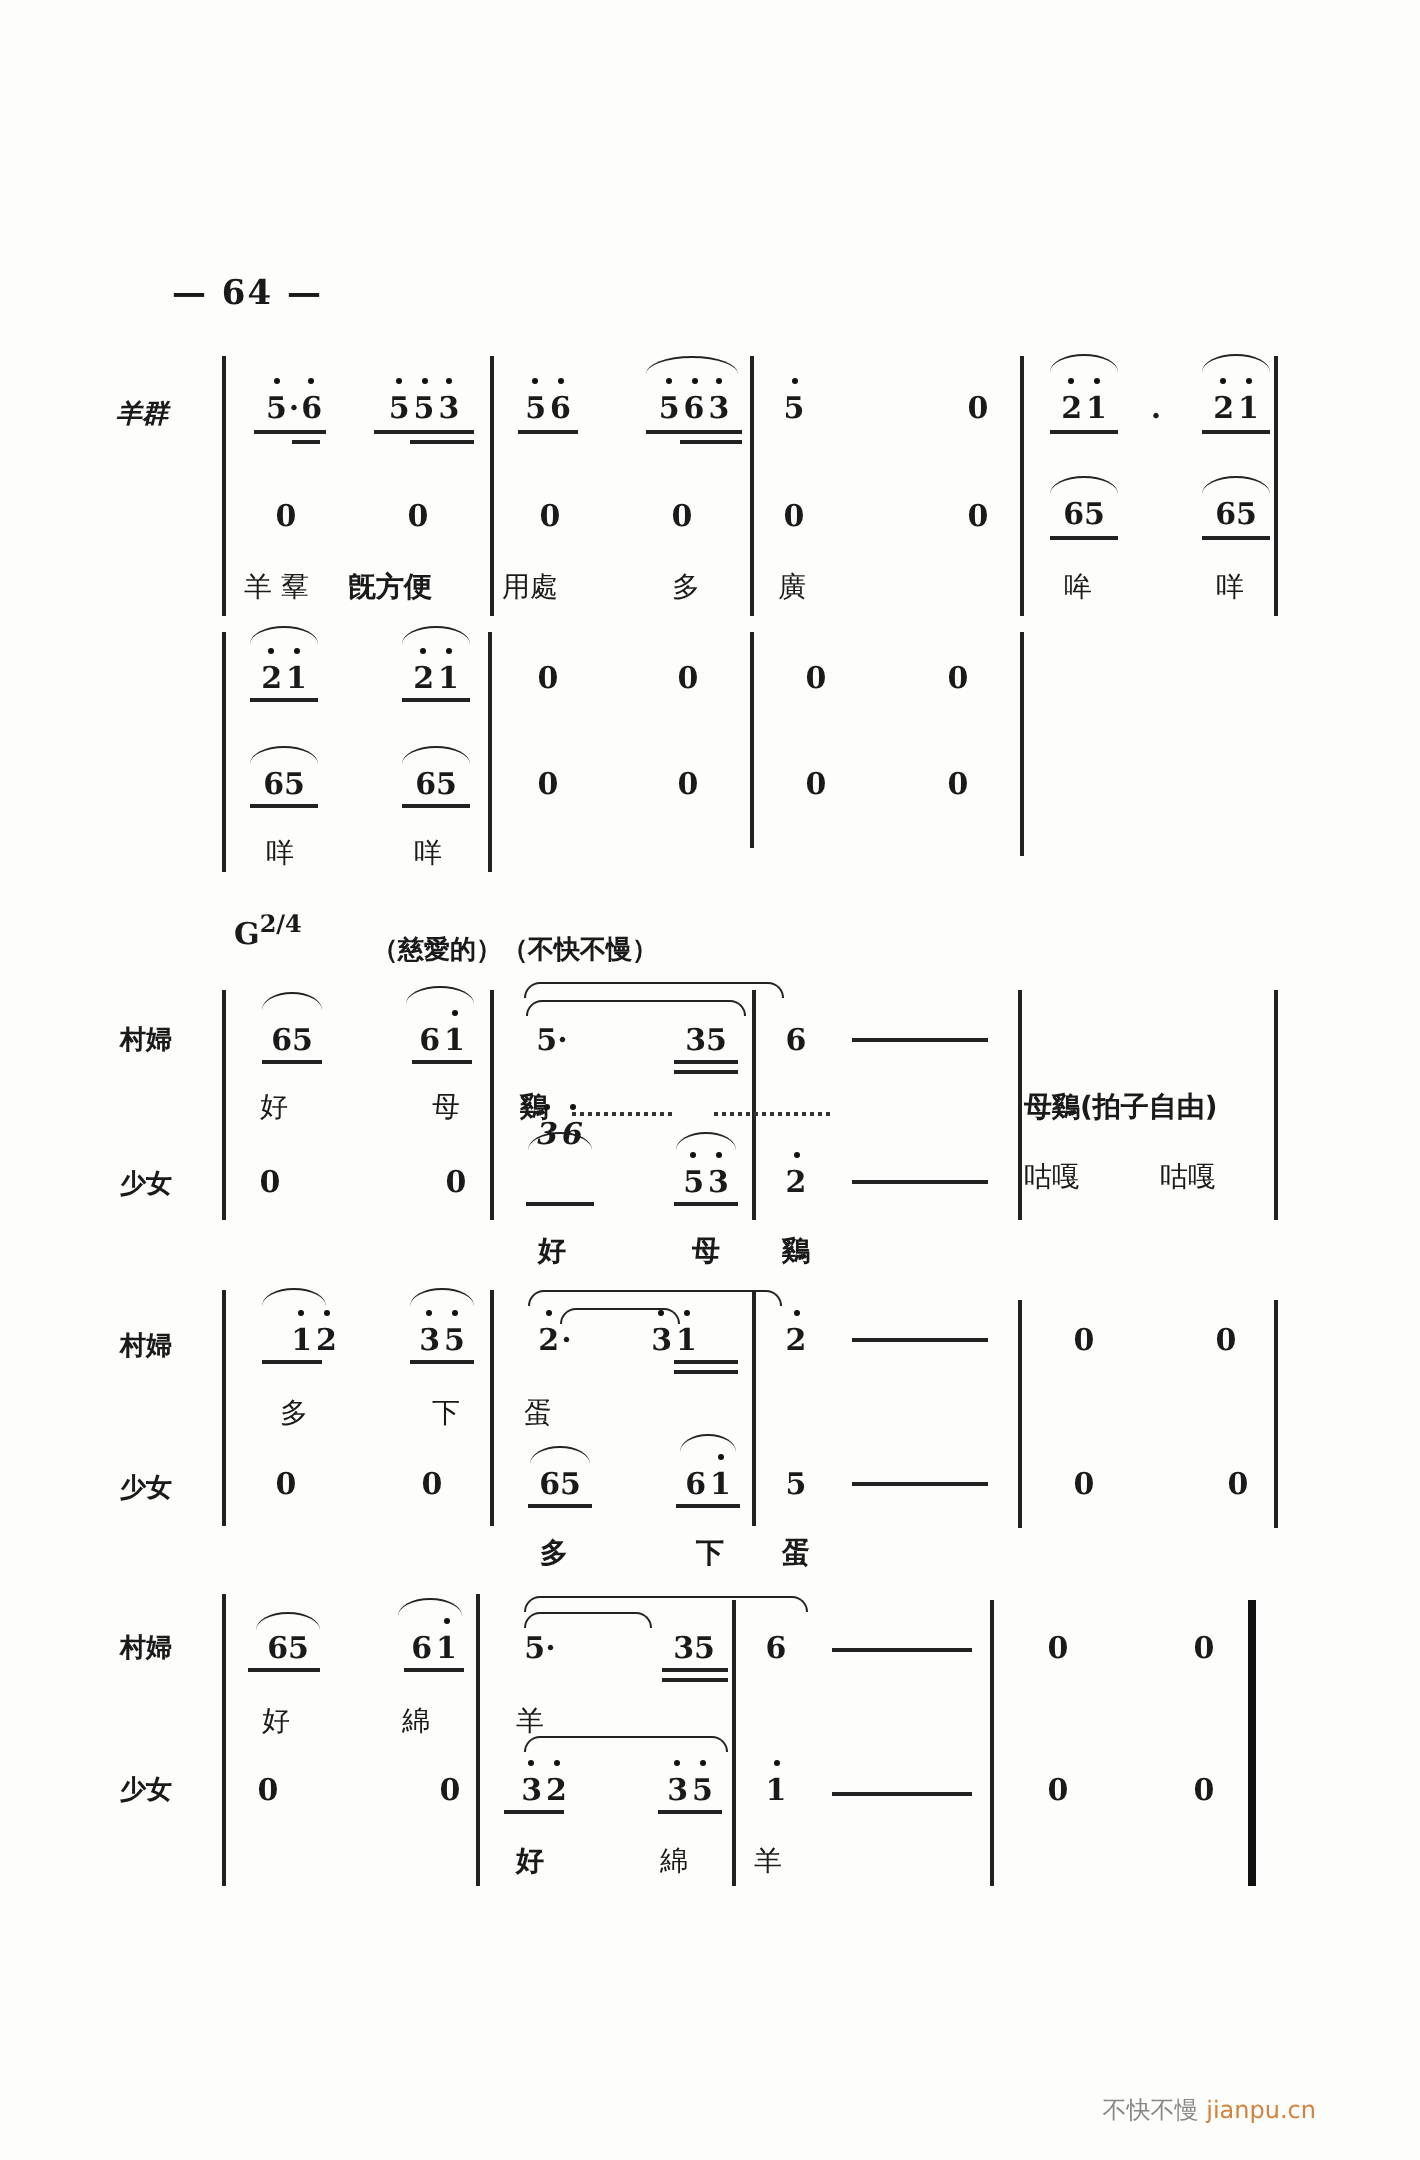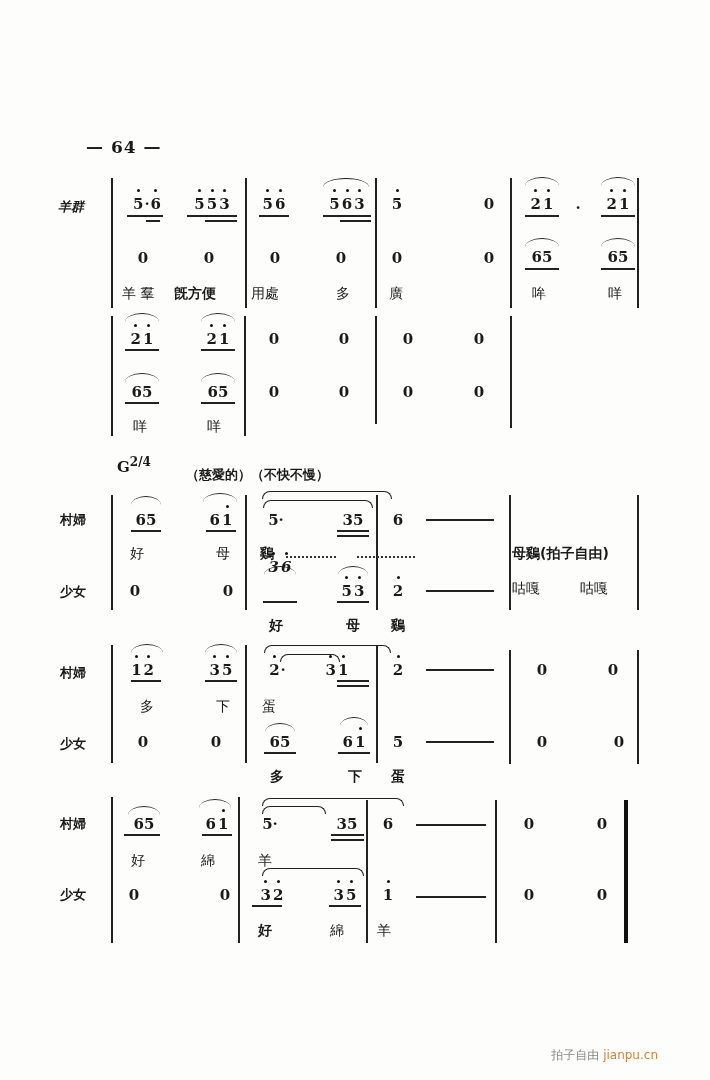--- a/index.html
+++ b/index.html
@@ -178,21 +178,21 @@
   <div>
     <div class="abs label" style="left:60px;top:664px;">村婦</div>
     <div class="abs label" style="left:60px;top:735px;">少女</div>
     <div class="bar" style="left:111px;top:645px;height:118px;"></div>
     <div class="bar thin" style="left:245px;top:645px;height:118px;"></div>
     <div class="bar thin" style="left:376px;top:645px;height:118px;"></div>
     <div class="bar" style="left:509px;top:650px;height:114px;"></div>
     <div class="bar" style="left:637px;top:650px;height:114px;"></div>
 
     <div class="arc" style="left:131px;top:644px;width:32px;"></div>
-    <div class="n" style="left:121px;top:661px;width:34px;text-align:right;"><span class="dig up">1</span><span class="dig up">2</span></div>
+    <div class="n" style="left:140px;top:661px;width:34px;"><span class="dig up">1</span><span class="dig up">2</span></div>
     <div class="ul" style="left:131px;top:680px;width:30px;"></div>
     <div class="arc" style="left:205px;top:644px;width:32px;"></div>
     <div class="n" style="left:204px;top:661px;width:34px;"><span class="dig up">3</span><span class="dig up">5</span></div>
     <div class="ul" style="left:205px;top:680px;width:32px;"></div>
     <div class="slur" style="left:264px;top:645px;width:125px;"></div>
     <div class="slur" style="left:280px;top:654px;width:58px;"></div>
     <div class="n" style="left:264px;top:661px;width:26px;"><span class="dig up">2</span>·</div>
     <div class="n" style="left:320px;top:661px;width:34px;"><span class="dig up">3</span><span class="dig up">1</span></div>
     <div class="ul" style="left:337px;top:680px;width:32px;"></div>
     <div class="ul" style="left:337px;top:685px;width:32px;"></div>
@@ -264,16 +264,16 @@
     <div class="dash" style="left:416px;top:896px;width:70px;"></div>
     <div class="n" style="left:522px;top:886px;width:14px;">0</div>
     <div class="n" style="left:595px;top:886px;width:14px;">0</div>
 
     <div class="lyr lyrb" style="left:258px;top:922px;">好</div>
     <div class="lyr" style="left:330px;top:922px;">綿</div>
     <div class="lyr" style="left:377px;top:922px;">羊</div>
   </div>
 
   <div class="abs wm">
-    <span>拍子自由</span>
+    <span>不快不慢</span>
     <span class="wm-url">jianpu.cn</span>
   </div>
 </div>
 
 </body></html>

